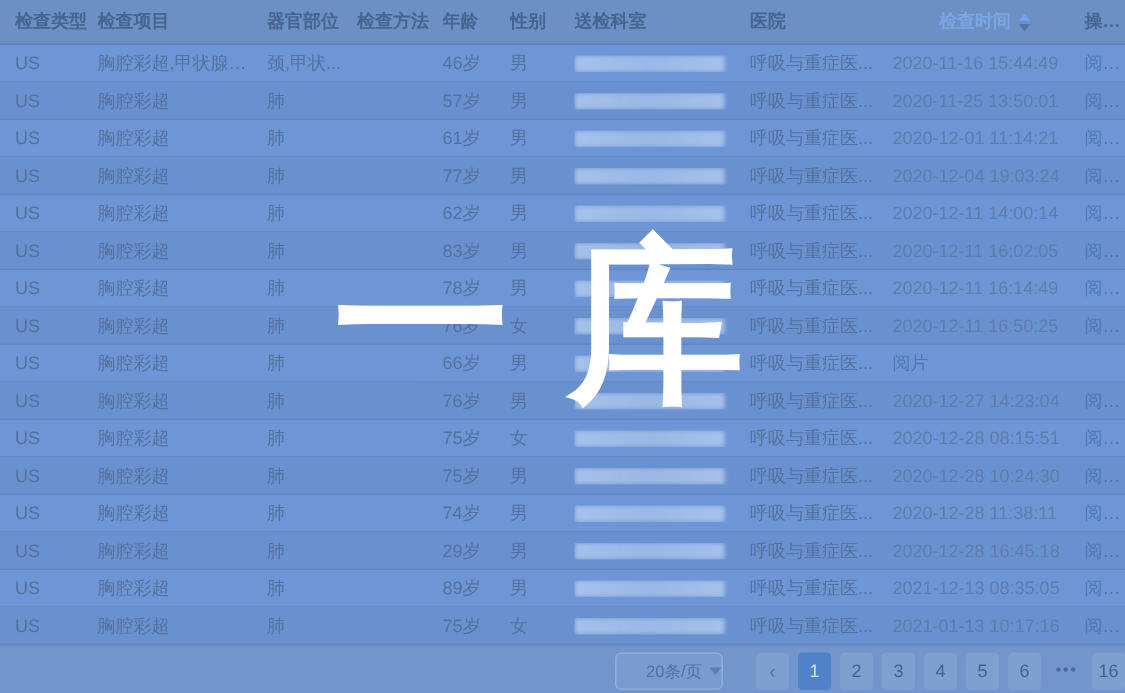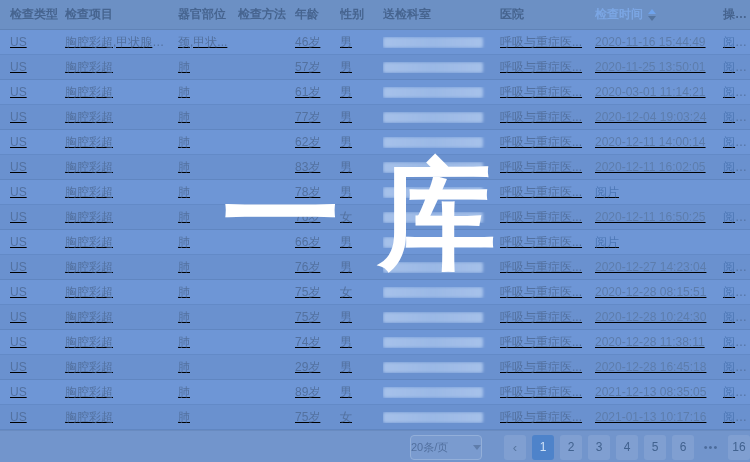--- a/index.html
+++ b/index.html
@@ -14,37 +14,37 @@
     display:grid;
     grid-template-columns:55px 113px 60px 57px 45px 43px 117px 95px 128px 1fr;
     align-items:center;
     padding-left:10px;
   }
   #table-header {
     height:30px; background:#6c90c4;
     color:#46648f; font-size:12px; font-weight:bold;
     border-bottom:1px solid rgba(60,90,140,0.25);
   }
-  #table-body { height:316px;text-decoration:underline; }
+  #table-body { height:316px; }
   .data-row {
     height:25px; font-size:12px; color:#53719f;
     background:#6e96d6;
     border-bottom:1px solid rgba(62,94,146,0.22);
   }
   .data-row.alt { background:#6a91cf; }
   .cell { overflow:hidden; white-space:nowrap; text-overflow:ellipsis; padding-right:6px; }
   .cell-time { color:#5d7dac; }
   .action-link { color:#4d77b5; cursor:pointer; }
   .redact {
     width:100px; height:11px; border-radius:2px;
     background:linear-gradient(90deg, rgba(176,201,238,.85), rgba(157,186,230,.95), rgba(176,201,238,.85));
     filter:blur(1.5px);
   }
   
-  .sorted-label { color:#7ba6e4; display:inline-flex; align-items:center; gap:5px; }
+  .sorted-label { color:#7ba6e4; display:inline-flex; align-items:center; gap:5px;margin-left:31px; }
   .sort-carets { display:inline-flex; flex-direction:column; gap:2px; }
   .caret-up { width:0; height:0; border-left:4px solid transparent; border-right:4px solid transparent; border-bottom:5px solid #6fa3ec; }
   .caret-down { width:0; height:0; border-left:4px solid transparent; border-right:4px solid transparent; border-top:5px solid #54749f; }
   
   #watermark {
     position:absolute; left:222px; top:156px;
     color:#ffffff; font-weight:bold; font-size:118px; line-height:118px;
     letter-spacing:38px; white-space:nowrap; pointer-events:none;
   }
   
@@ -52,21 +52,21 @@
     position:absolute; left:0; bottom:0; width:750px; height:32px;
     background:#7295cc; border-top:1px solid rgba(90,120,170,0.35);
   }
   #pager {
     position:absolute; left:410px; top:3px; height:26px;
     display:flex; align-items:center; gap:6px; white-space:nowrap;
   }
   #page-size-select {
     width:72px; height:25px; margin-right:16px;
     border:1px solid #93afd9; border-radius:4px;
-    display:flex; align-items:center; justify-content:space-between; gap:5px;
+    display:flex; align-items:center; justify-content:flex-end; gap:5px;
     color:#52709f; font-size:11px; background:rgba(255,255,255,0.06); cursor:pointer;
   }
   .chev-down { width:0; height:0; border-left:4px solid transparent; border-right:4px solid transparent; border-top:5px solid #5f7dab; }
   .pg-btn {
     min-width:22px; height:25px; border-radius:3px;
     display:flex; align-items:center; justify-content:center;
     font-size:12px; color:#41628f; background:rgba(255,255,255,0.10); cursor:pointer;
   }
   .pg-btn.active { background:#4e83ca; color:#cfe2f7; }
   .pg-prev { font-size:13px; color:#55759f; }
@@ -135,21 +135,21 @@
       <div class="cell">US</div>
       <div class="cell">胸腔彩超</div>
       <div class="cell">肺</div>
       <div class="cell"></div>
       <div class="cell">61岁</div>
       <div class="cell">男</div>
       <div class="cell">
         <div class="redact"></div>
       </div>
       <div class="cell">呼吸与重症医...</div>
-      <div class="cell cell-time">2020-03-01 11:14:21</div>
+      <div class="cell cell-time">2020-12-01 11:14:21</div>
       <div class="cell">
         <span class="action-link">阅片</span>
       </div>
     </div>
 
     <div class="grid-row data-row alt">
       <div class="cell">US</div>
       <div class="cell">胸腔彩超</div>
       <div class="cell">肺</div>
       <div class="cell"></div>
@@ -203,20 +203,21 @@
       <div class="cell">US</div>
       <div class="cell">胸腔彩超</div>
       <div class="cell">肺</div>
       <div class="cell"></div>
       <div class="cell">78岁</div>
       <div class="cell">男</div>
       <div class="cell">
         <div class="redact"></div>
       </div>
       <div class="cell">呼吸与重症医...</div>
+      <div class="cell cell-time">2020-12-11 16:14:49</div>
       <div class="cell">
         <span class="action-link">阅片</span>
       </div>
     </div>
 
     <div class="grid-row data-row alt">
       <div class="cell">US</div>
       <div class="cell">胸腔彩超</div>
       <div class="cell">肺</div>
       <div class="cell"></div>

